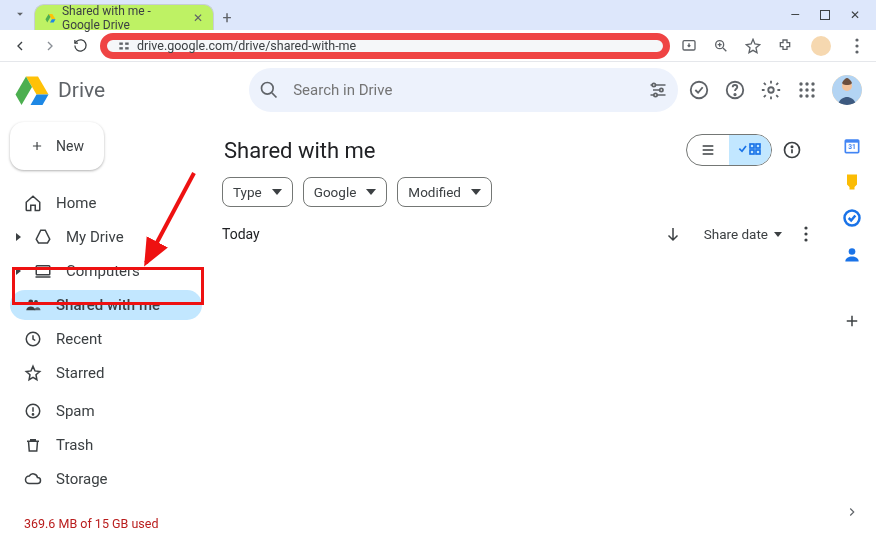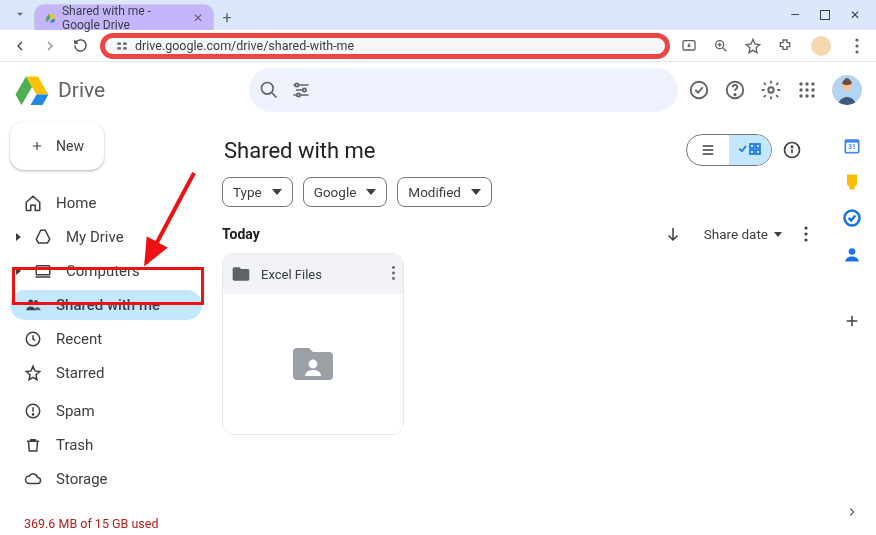--- a/index.html
+++ b/index.html
@@ -1,28 +1,28 @@
 <!DOCTYPE html>
 <html><head>
 <meta charset="utf-8">
 <style>
   * { box-sizing: border-box; font-family: "Google Sans", Roboto, Arial, sans-serif; }
   body { margin:0; width:876px; height:535px; background:#fff; overflow:hidden; position:relative; }
 
   
   .browser-top { height:30px; background:#dde7fb; display:flex; align-items:stretch; padding:0 6px; }
   .tab-btn { width:28px; height:28px; display:flex; align-items:center; justify-content:center; border-radius:8px 8px 0 0;}
-  .tab { margin-top:4px; display:flex; align-items:center; background:#c4b5fd; border:1px solid #c7cdd6; border-bottom:none; border-radius:10px 10px 0 0; height:26px; padding:0 10px; font-size:12px; color:#3c4043; gap:6px; max-width:180px;}
+  .tab { margin-top:4px; display:flex; align-items:center; background:#bef264; border:1px solid #c7cdd6; border-bottom:none; border-radius:10px 10px 0 0; height:26px; padding:0 10px; font-size:12px; color:#3c4043; gap:6px; max-width:180px;}
   .tab-close { font-size:12px; color:#5f6368; cursor:pointer; }
   .new-tab { width:26px; height:26px; margin-top:4px; display:flex; align-items:center; justify-content:center; font-size:16px; color:#5f6368; }
   .browser-top .win { margin-left:auto; display:flex; gap:20px; padding-right:10px; align-items:center; color:#3c4043; font-size:12px;}
   .addr-bar { height:32px; display:flex; align-items:center; gap:10px; padding:0 10px; border-bottom:1px solid #e5e7eb;}
   .addr-bar .ico { width:20px; height:20px; display:flex; align-items:center; justify-content:center; color:#5f6368; }
   .addr-bar .ico svg{display:block;}
-  .addr-field { flex:1; display:flex; align-items:center; gap:6px; font-size:12.5px; color:#3c4043; border:5px solid #ef4444; border-radius:16px; height:26px; padding:0 10px; background:#f5f7f9;}
+  .addr-field { flex:1; display:flex; align-items:center; gap:6px; font-size:12.5px; color:#3c4043; border:7px solid #ef4444; border-radius:16px; height:26px; padding:0 10px; background:#f5f7f9;}
   .addr-field svg{flex:none;}
   .addr-icons { display:flex; gap:14px; align-items:center;}
   .addr-icons .ico{width:18px;height:18px;}
 
   
   .drive-header { height:56px; display:flex; align-items:center; padding:0 14px; gap:10px; }
   .drive-logo{ display:flex; align-items:center; gap:8px; font-size:21px; color:#5f6368;}
   .search { flex:1; max-width:430px; height:44px; margin-left:134px; background:#edf2fc; border-radius:22px; display:flex; align-items:center; gap:12px; padding:0 10px; color:#5f6368; font-size:15px;}
   .search input{ border:none; background:transparent; flex:1; font-size:15px; color:#5f6368; outline:none;}
   .hdr-icons{ margin-left:auto; display:flex; gap:14px; align-items:center;}
@@ -45,21 +45,21 @@
   .content{ flex:1; padding:10px 20px 10px 10px; position:relative;}
   .content h1{ font-size:22px; font-weight:400; color:#202124; margin:10px 0 14px 2px;}
   .view-toggle-wrap{ position:absolute; right:26px; top:16px; display:flex; align-items:center; gap:10px;}
   .view-toggle{display:flex; border:1px solid #747775; border-radius:20px; overflow:hidden; height:32px;}
   .view-toggle .seg{ width:42px; display:flex; align-items:center; justify-content:center;}
   .view-toggle .seg.active{ background:#c2e7ff;}
   .chips{ display:flex; gap:10px; margin-bottom:18px;}
   .chip{ display:flex; align-items:center; gap:10px; border:1px solid #747775; border-radius:8px; padding:6px 10px; font-size:13.5px; color:#3c4043; cursor:pointer; background:#fff;}
   .chip svg{display:block;}
   .section-row{ display:flex; align-items:center; padding-right:0px; margin-bottom:10px;}
-  .section-row .label{ font-weight:700; font-size:14px; color:#202124;}
+  .section-row .label{ font-weight:400; font-size:14px; color:#202124;}
   .section-row .right{ margin-left:auto; display:flex; align-items:center; gap:22px; color:#3c4043; font-size:13.5px;}
   .section-row .right svg{display:block;}
   .section-row .sort{ display:flex; align-items:center; gap:4px; cursor:pointer;}
   .section-row .sort::after{content:""; border-left:4px solid transparent; border-right:4px solid transparent; border-top:5px solid #3c4043; margin-left:2px;}
   .section-row .kebab{cursor:pointer;}
 
   .card{ width:182px; border:1px solid #e3e6ea; border-radius:12px; overflow:hidden;}
   .card-hdr{ display:flex; align-items:center; gap:10px; padding:10px 8px; background:#f1f3f6;}
   .card-hdr .name{ font-size:13px; color:#3c4043; flex:1; white-space:nowrap; overflow:hidden;}
   .card-body{ height:140px; background:#fff; display:flex; align-items:center; justify-content:center;}
@@ -166,20 +166,21 @@
         <polygon fill="#1e88e5" points="15,15 23,15 19,22 11,22"></polygon>
         <polygon fill="#4caf50" points="8,3 1,15 5,22 12,10"></polygon>
       </svg>
     <span>Drive</span>
   </div>
   <div class="search">
     <svg width="20" height="20" viewBox="0 0 24 24" fill="none" stroke="#5f6368" stroke-width="2">
         <circle cx="10" cy="10" r="7"></circle>
         <path d="M21 21l-5.5-5.5"></path>
       </svg>
+    <input placeholder="Search in Drive" style="">
     <svg width="20" height="20" viewBox="0 0 24 24" fill="none" stroke="#5f6368" stroke-width="2">
         <path d="M3 6h18M6 12h12M3 18h18"></path>
         <circle cx="7" cy="6" r="2" fill="#fff"></circle>
         <circle cx="16" cy="12" r="2" fill="#fff"></circle>
         <circle cx="9" cy="18" r="2" fill="#fff"></circle>
       </svg>
   </div>
   <div class="hdr-icons">
     <div class="ico">
         <svg width="22" height="22" viewBox="0 0 24 24" fill="none" stroke="#5f6368" stroke-width="2">
@@ -367,40 +368,20 @@
         <span class="kebab">
             <svg width="4" height="16" viewBox="0 0 4 16" fill="#3c4043">
               <circle cx="2" cy="2" r="1.6"></circle>
               <circle cx="2" cy="8" r="1.6"></circle>
               <circle cx="2" cy="14" r="1.6"></circle>
             </svg>
           </span>
       </div>
     </div>
 
-    <div class="card">
-      <div class="card-hdr">
-        <svg width="20" height="20" viewBox="0 0 24 24" fill="#5f6368">
-            <path d="M10 4H4a2 2 0 00-2 2v12a2 2 0 002 2h16a2 2 0 002-2V8a2 2 0 00-2-2h-8l-2-2z"></path>
-          </svg>
-        <span class="name">Excel Files</span>
-        <span><svg width="3" height="14" viewBox="0 0 3 14" fill="#5f6368">
-              <circle cx="1.5" cy="1.5" r="1.4"></circle>
-              <circle cx="1.5" cy="7" r="1.4"></circle>
-              <circle cx="1.5" cy="12.5" r="1.4"></circle>
-            </svg></span>
-      </div>
-      <div class="card-body">
-        <svg width="48" height="48" viewBox="0 0 24 24" fill="#9aa0a6">
-            <path d="M10 4H4a2 2 0 00-2 2v12a2 2 0 002 2h16a2 2 0 002-2V8a2 2 0 00-2-2h-8l-2-2z"></path>
-            <circle cx="12" cy="12" r="2.2" fill="#fff"></circle>
-            <path d="M8 18c0-2 2-3 4-3s4 1 4 3z" fill="#fff"></path>
-          </svg>
-      </div>
-    </div>
   </div>
 
   <div class="rail">
     <div><svg width="20" height="20" viewBox="0 0 24 24">
           <rect x="3" y="4" width="18" height="17" rx="2" fill="#4285f4"></rect>
           <rect x="5" y="8" width="14" height="11" fill="#fff"></rect>
           <text x="12" y="16" text-anchor="middle" font-size="8" fill="#4285f4" font-weight="bold">31</text>
         </svg></div>
     <div><svg width="20" height="20" viewBox="0 0 24 24" fill="#fbbc04">
           <path d="M6 3h12v12l-3 3v3H9v-3l-3-3z"></path>

